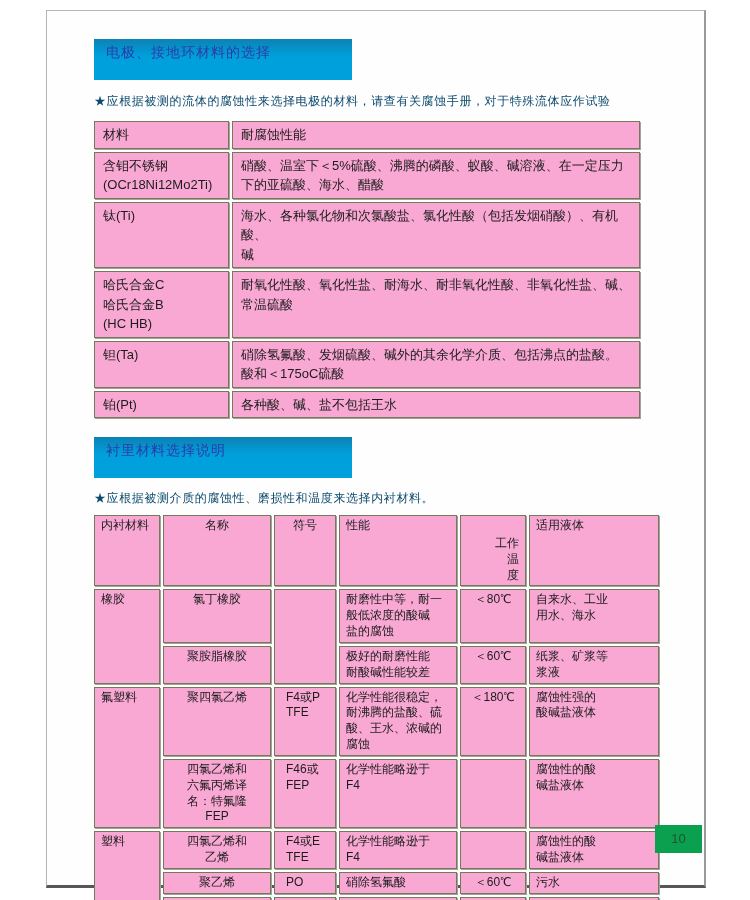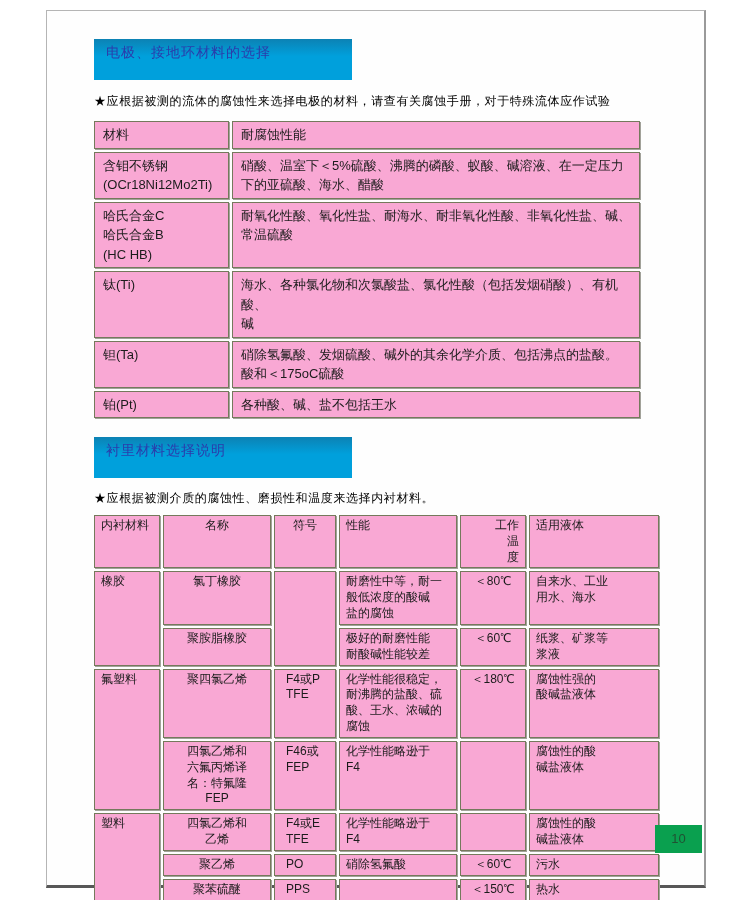--- a/index.html
+++ b/index.html
@@ -19,35 +19,35 @@
   .logo-circle{width:35px;height:35px;}
   .logo-text{font-size:22px;font-weight:bold;color:#15152b;margin-left:2px;letter-spacing:0.5px;}
   .doc-title{position:absolute;right:38px;top:24px;color:#23a35c;font-size:15px;letter-spacing:5px;}
   
   .banner{
     margin:28px 0 0 47px;width:258px;height:41px;box-sizing:border-box;
     background:linear-gradient(180deg,#0c82b4 0%,#00a0dc 42%);
     color:#2b3cab;font-size:14px;line-height:26px;padding-left:12px;letter-spacing:1px;
   }
   .banner.second{margin-top:16px;}
-  .note{margin:13px 0 8px 47px;font-size:12px;color:#000000;letter-spacing:0.6px;}
+  .note{margin:13px 0 8px 47px;font-size:12px;color:#0c4a6e;letter-spacing:0.6px;}
   .note.second{margin:12px 0 5px 47px;}
   
   table{border-collapse:separate;border-spacing:3px;margin-left:44px;table-layout:fixed;}
   td{
     background:#f9a8d4;border:1px solid #75795c;box-shadow:1px 1px 0 #a2a29a;
     vertical-align:top;padding:3px 8px;color:#1c1c1c;
     white-space:pre-line;word-break:break-all;
   }
   .t1 td{font-size:13px;line-height:1.5;}
   .t2 td{font-size:12px;line-height:1.32;padding:2px 6px;}
   .t2 td.name{text-align:center;}
   .t2 td.temp{text-align:center;padding:2px 2px;}
   .t2 td.sym{padding:2px 11px;margin-top:44px;}
-  .temp-l1{text-align:right;}
+  .temp-l1{text-align:right;margin-top:18px;}
   .temp-l2{text-align:left;margin-left:40px;}
   
   .page-num{
     position:absolute;right:2px;bottom:32px;width:47px;height:28px;
     background:#0aa04f;color:#205233;font-size:13px;text-align:center;line-height:28px;
   }
 </style>
 </head>
 <body>
 
@@ -66,31 +66,31 @@
         <tr style="height:25px">
       <td>材料</td>
       <td>耐腐蚀性能</td>
     </tr>
     <tr style="height:45px">
       <td>含钼不锈钢
 (OCr18Ni12Mo2Ti)</td>
       <td>硝酸、温室下＜5%硫酸、沸腾的磷酸、蚁酸、碱溶液、在一定压力
 下的亚硫酸、海水、醋酸</td>
     </tr>
+    <tr style="height:45px">
+      <td>钛(Ti)</td>
+      <td>海水、各种氯化物和次氯酸盐、氯化性酸（包括发烟硝酸）、有机酸、
+碱</td>
+    </tr>
     <tr style="height:64px">
       <td>哈氏合金C
 哈氏合金B
 (HC  HB)</td>
       <td>耐氧化性酸、氧化性盐、耐海水、耐非氧化性酸、非氧化性盐、碱、
 常温硫酸</td>
-    </tr>
-    <tr style="height:45px">
-      <td>钛(Ti)</td>
-      <td>海水、各种氯化物和次氯酸盐、氯化性酸（包括发烟硝酸）、有机酸、
-碱</td>
     </tr>
     <tr style="height:45px">
       <td>钽(Ta)</td>
       <td>硝除氢氟酸、发烟硫酸、碱外的其余化学介质、包括沸点的盐酸。
 酸和＜175oC硫酸</td>
     </tr>
     <tr style="height:22px">
       <td>铂(Pt)</td>
       <td>各种酸、碱、盐不包括王水</td>
     </tr>

